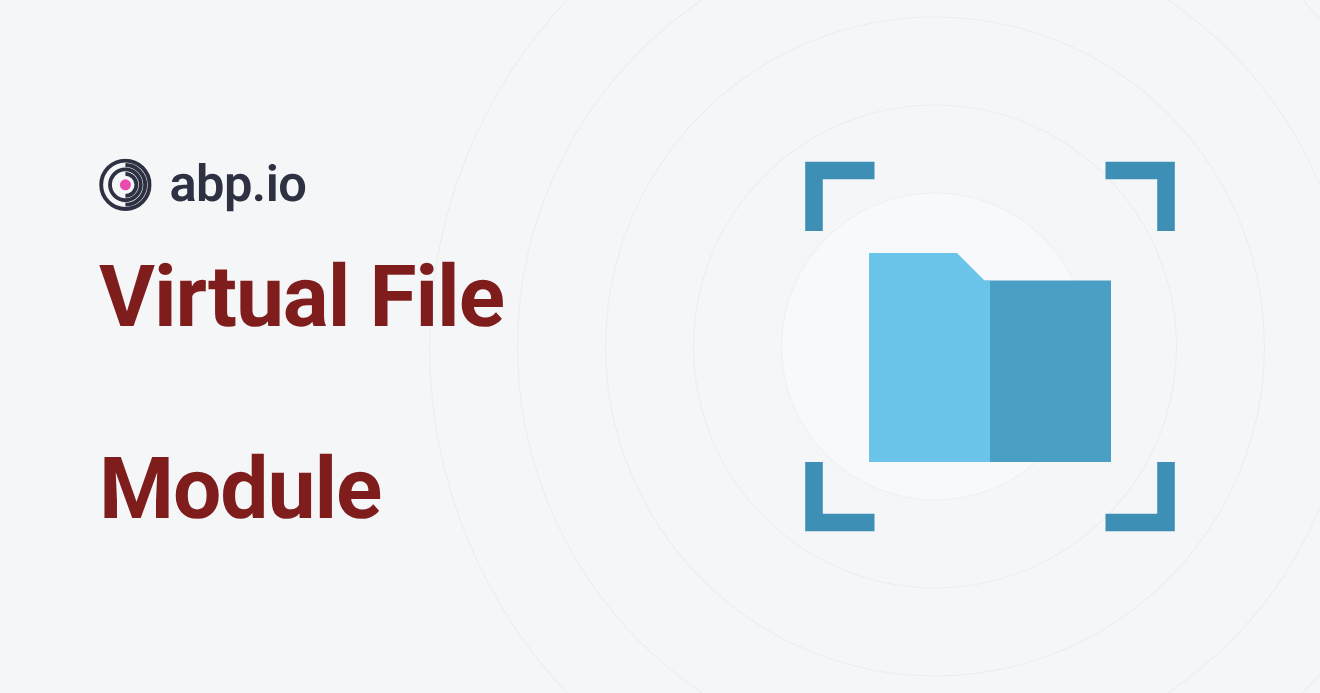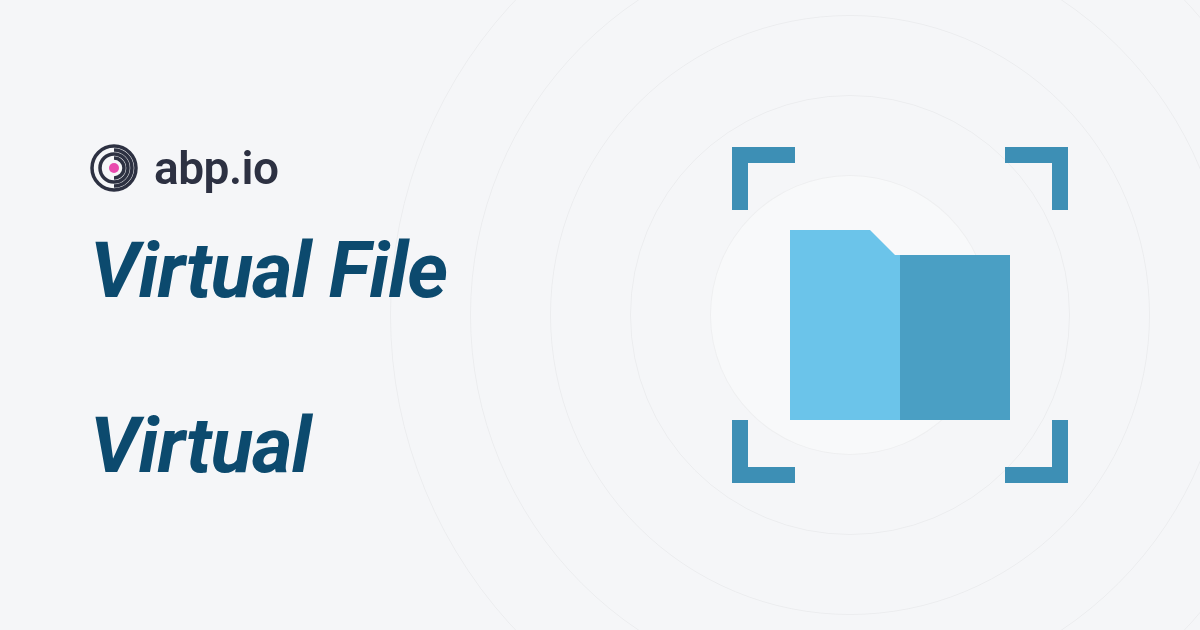--- a/index.html
+++ b/index.html
@@ -78,24 +78,23 @@
     .logo-text {
       font-size: 46px;
       font-weight: 600;
       color: #2d3142;
       letter-spacing: -0.5px;
     }
     
     .title {
       font-size: 78px;
       font-weight: 700;
-      color: #0c4a6e;
+      color: #7f1d1d;
       line-height: 1.12;
       letter-spacing: -1px;
-      font-style: italic;
     }
     
     .right {
       display: flex;
       align-items: center;
       justify-content: center;
       width: 420px;
     }
     
     .illustration {
@@ -125,21 +124,21 @@
           <circle cx="24" cy="24" r="14" fill="none" stroke="#2d3142" stroke-width="3.5"></circle>
           <path d="M24 14 A10 10 0 0 1 24 34" fill="none" stroke="#2d3142" stroke-width="3.5"></path>
           <circle cx="24" cy="24" r="5" fill="#e94bae"></circle>
         </svg>
       </span>
       <span class="logo-text">abp.io</span>
     </div>
     <h1 class="title">
       <span>Virtual File</span><br>
       <br>
-      <span>Virtual</span>
+      <span>Module</span>
     </h1>
   </div>
 
   <div class="right">
     <div class="illustration">
       <svg viewBox="0 0 380 380" width="380" height="380">
 
         <g stroke="#3d8fb5" stroke-width="16" fill="none" stroke-linecap="butt">
 
           <path d="M 30 85 L 30 30 L 85 30"></path>

